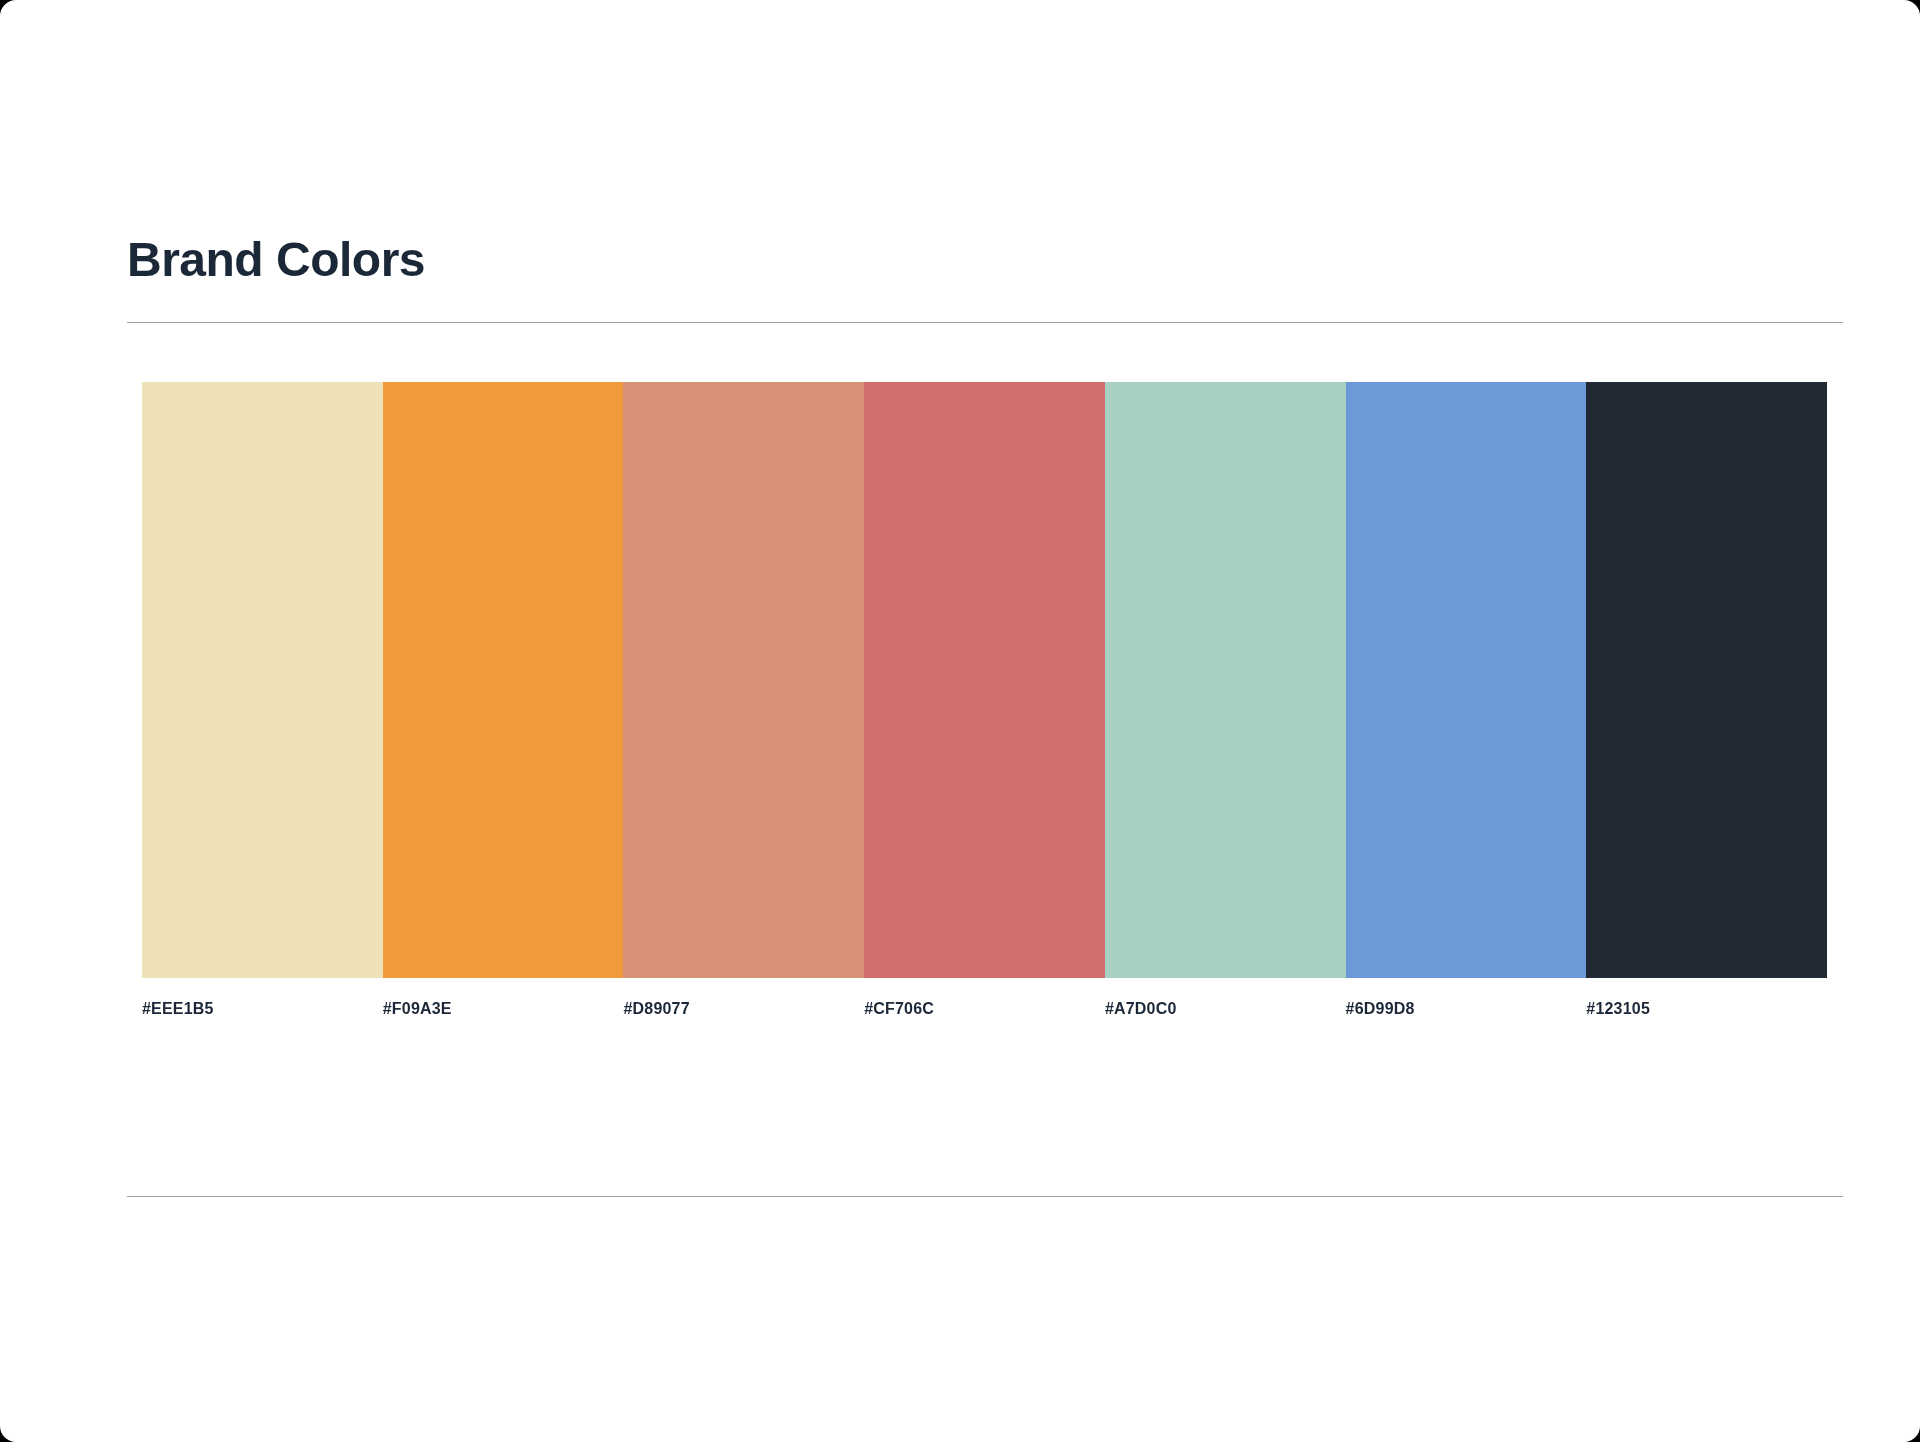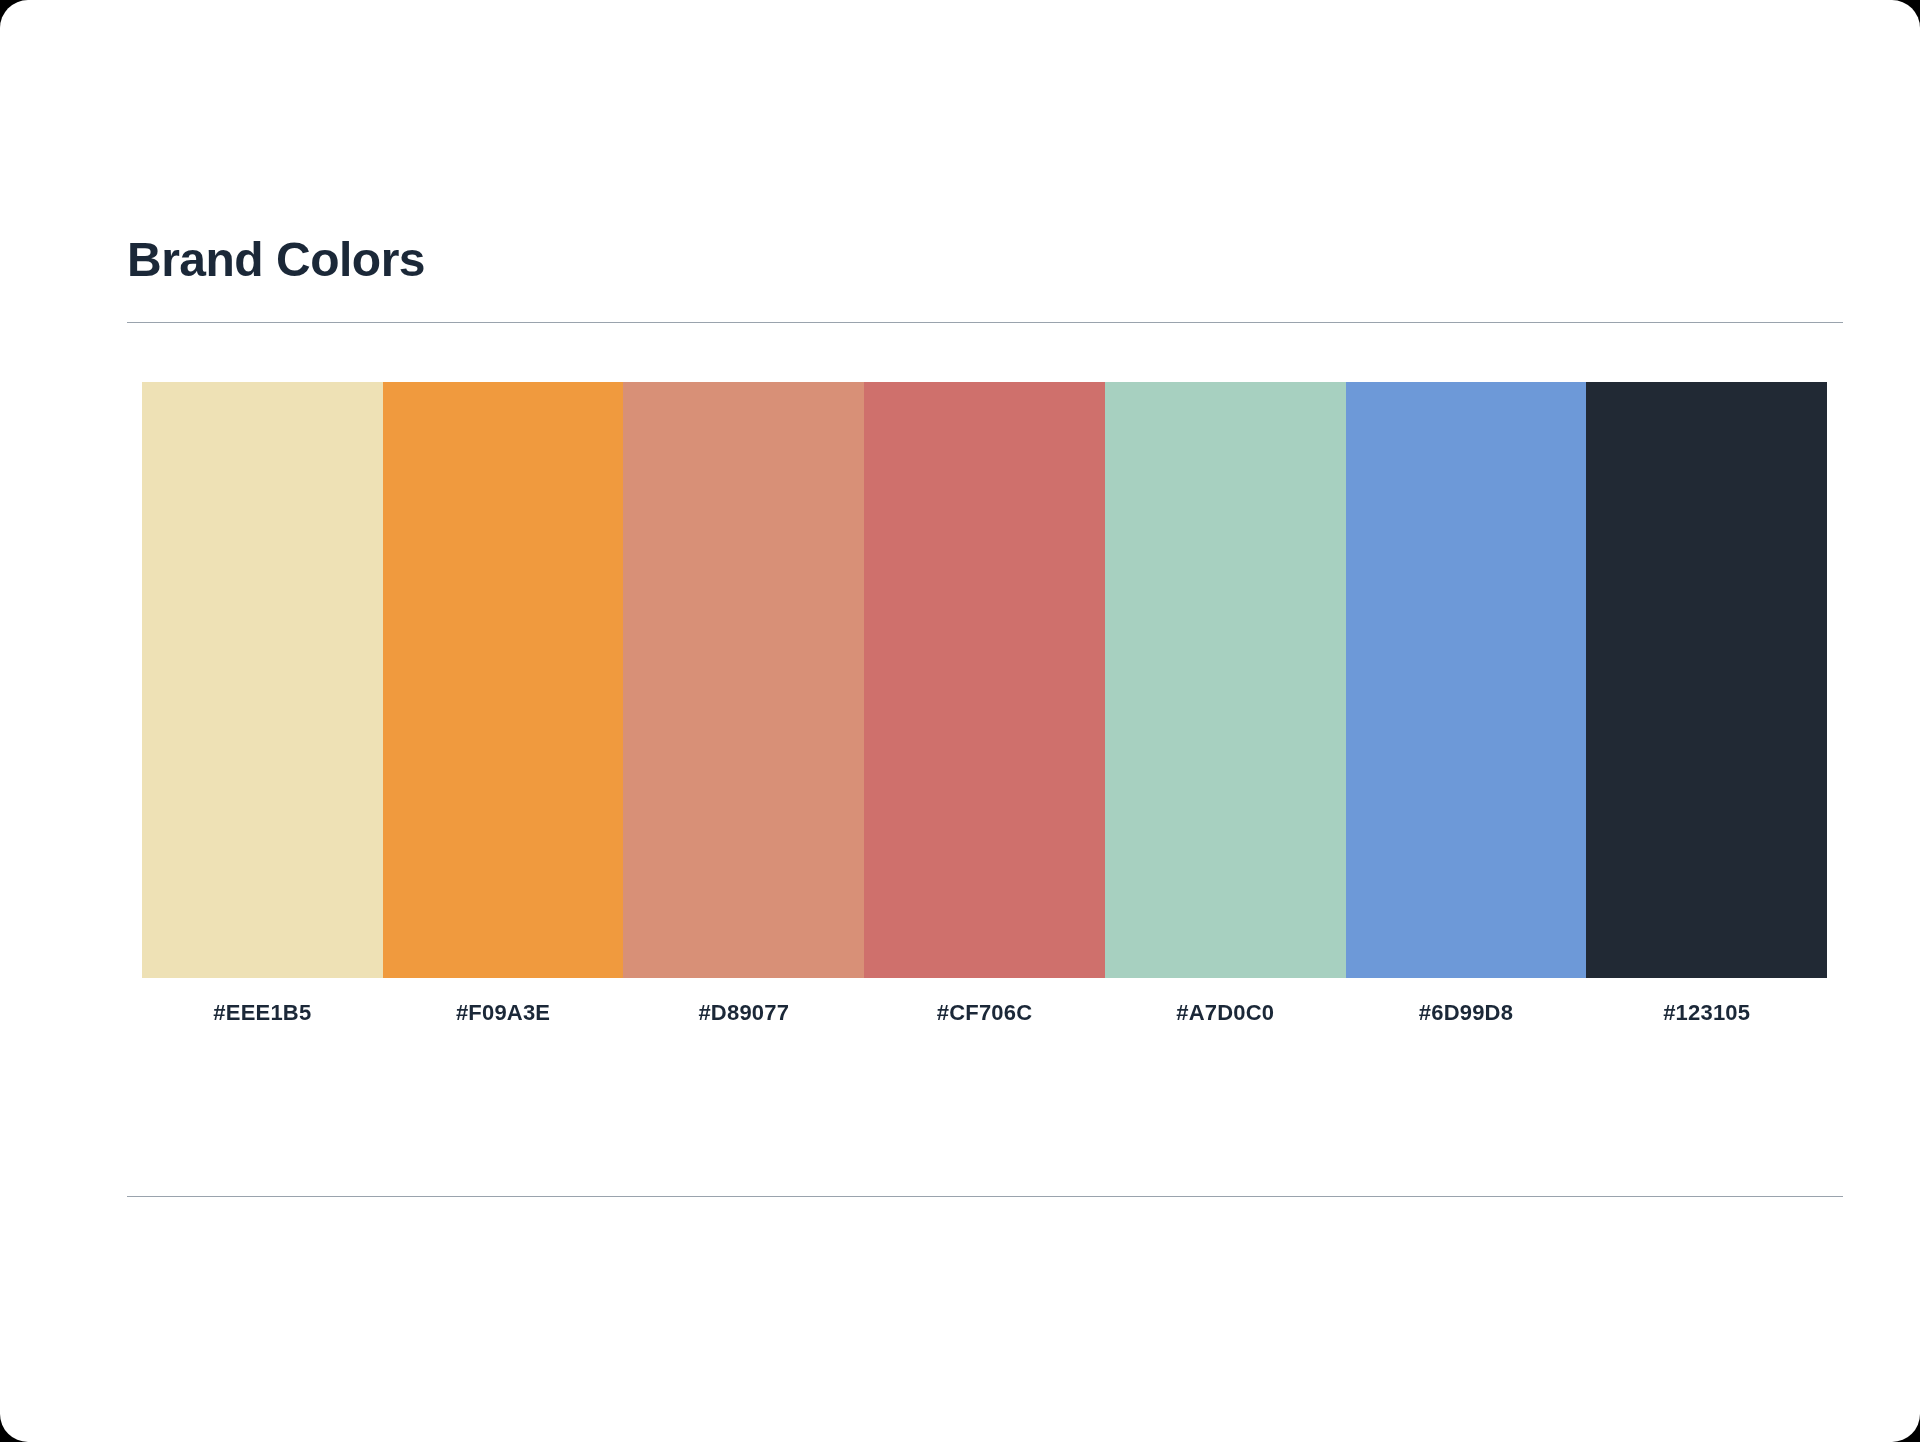--- a/index.html
+++ b/index.html
@@ -11,21 +11,21 @@
     font-family: "Liberation Sans", sans-serif;
     overflow: hidden;
   }
 
   #card {
     position: absolute;
     left: 0; top: 0;
     width: 1920px;
     height: 1442px;
     background: #ffffff;
-    border-radius: 28px;
+    border-radius: 16px;
     overflow: hidden;
   }
 
   #page-title {
     position: absolute;
     left: 127px;
     top: 232px;
     font-size: 48px;
     font-weight: 700;
     letter-spacing: -0.5px;
@@ -63,22 +63,21 @@
     position: absolute;
     left: 142px;
     top: 1000px;
     width: 1685px;
     display: flex;
     flex-direction: row;
   }
 
   .swatch-label {
     flex: 1 1 0;
-    text-align: center;
-    font-size: 22px;
+    font-size: 16px;
     font-weight: 700;
     color: #1b2838;
     letter-spacing: 0.2px;
     white-space: nowrap;
   }
 </style>
 </head>
 <body style="background-color: rgb(0, 0, 0);">
 
 <div id="card" style="background-color: rgb(255, 255, 255);">

